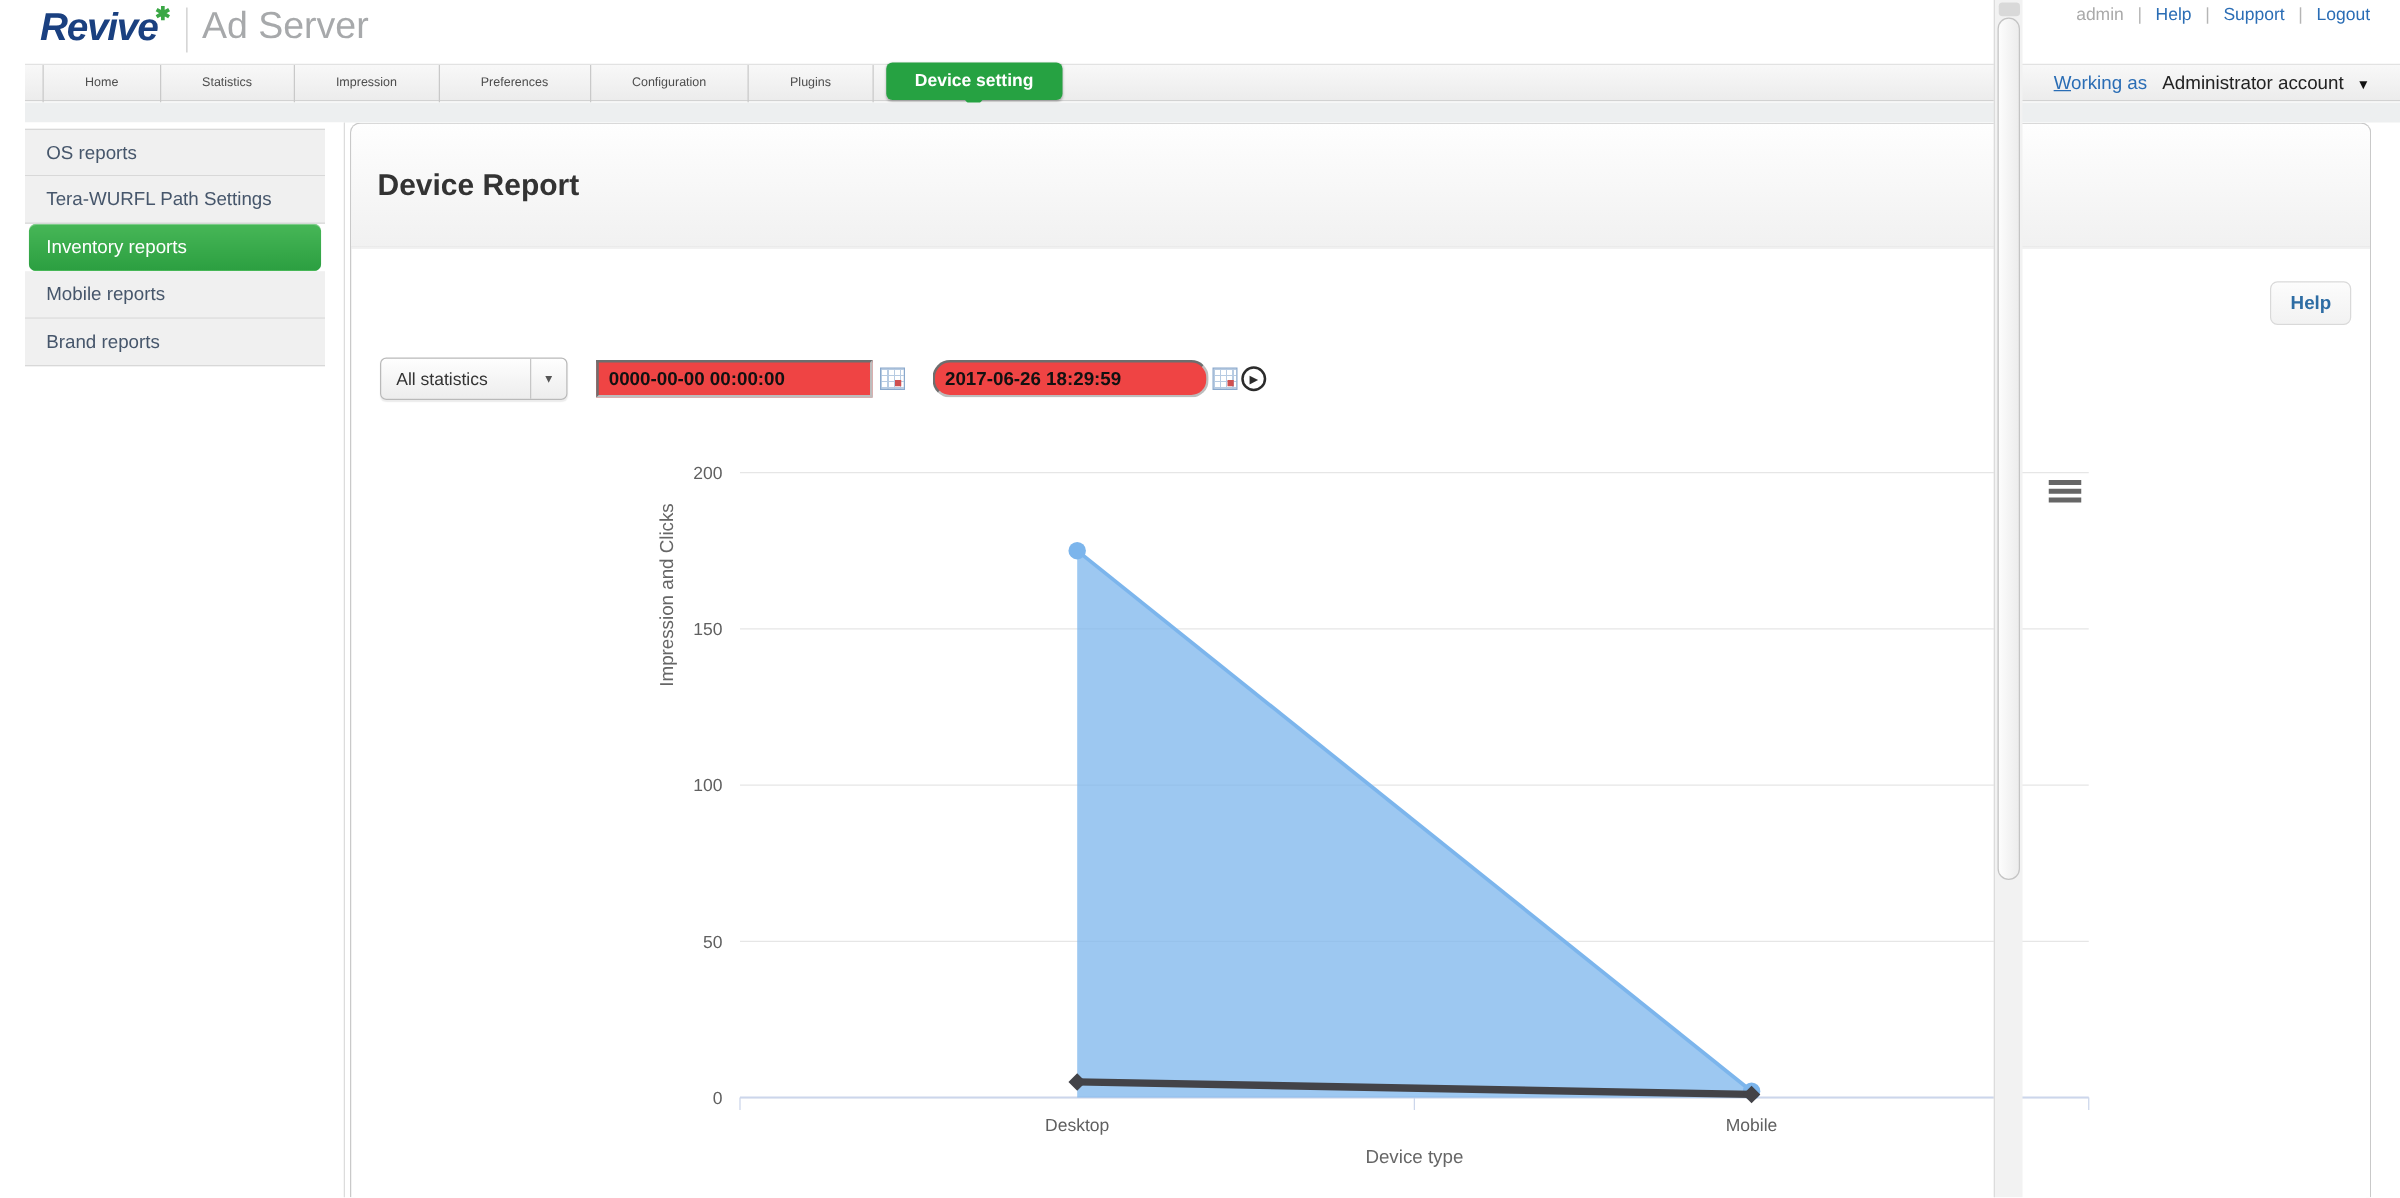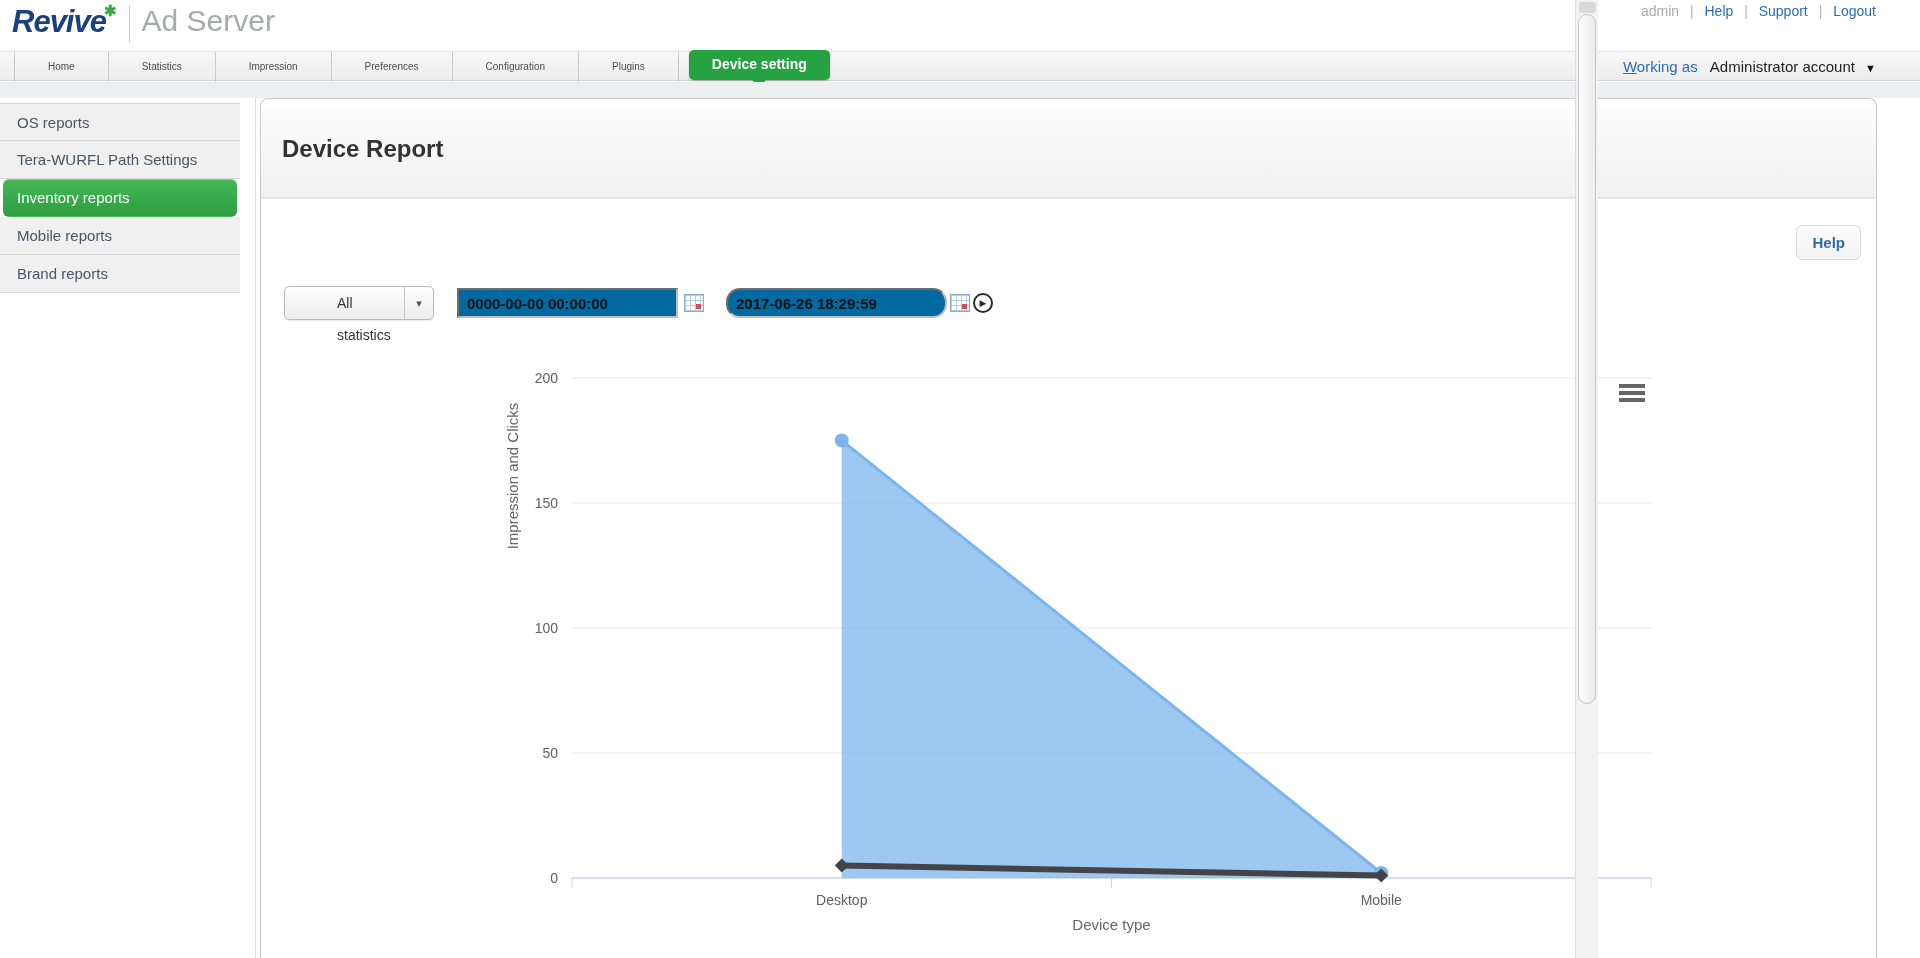--- a/index.html
+++ b/index.html
@@ -1,18 +1,18 @@
 <!DOCTYPE html>
 <html><head>
 <meta charset="utf-8">
 <style>
   * { margin:0; padding:0; box-sizing:border-box; }
   html,body { width:1920px; height:958px; overflow:hidden; background:#fff;
     font-family:"Liberation Sans", sans-serif; }
-  .screen { position:relative; width:1598px; height:958px; background:#fff; }
+  .screen { position:relative; width:1598px; height:958px; background:#fff;margin-left:20px; }
 
   
   .topbar { position:absolute; left:0; top:0; width:1920px; height:51px; background:#fff; }
   .logo { position:absolute; left:12px; top:4px; display:flex; align-items:flex-start; }
   .logo-brand { font-size:31px; font-weight:bold; font-style:italic; color:#1a4080; letter-spacing:-1px; }
   .logo-star { font-size:15px; color:#3aa745; font-weight:bold; margin:-2px 0 0 -2px; }
   .logo-divider { width:1px; height:36px; background:#c9c9c9; margin:2px 12px 0 12px; }
   .logo-product { font-size:30px; color:#a7a9ab; font-weight:400; margin-top:0; }
   .userlinks { position:absolute; top:3px; right:44px; font-size:14px; color:#b5b5b5; }
   .userlinks .sep { margin:0 7px; color:#b5b5b5; }
@@ -56,25 +56,25 @@
     border-bottom:1px solid #dddddd; border-radius:8px 8px 0 0; box-shadow:0 1px 0 #ececec; }
   .card-title { position:absolute; left:21px; top:36px; font-size:24px; font-weight:bold; color:#333; }
   .help-btn { position:absolute; top:126px; right:15px; padding:8px 15px; font-size:15px; font-weight:bold;
     color:#2e6da4; background:linear-gradient(#fcfcfc,#f2f2f2); border:1px solid #d9d9d9; border-radius:6px;
     cursor:pointer; }
 
   
   .filters { position:absolute; left:0; top:187px; width:100%; height:40px; }
   .stat-select { position:absolute; left:23px; top:0; width:150px; height:34px; display:flex;
     background:linear-gradient(#fefefe,#ededed); border:1px solid #b9b9b9; border-radius:5px;
-    box-shadow:0 1px 1px rgba(0,0,0,.08); cursor:pointer;padding-left:40px; }
+    box-shadow:0 1px 1px rgba(0,0,0,.08); cursor:pointer; }
   .stat-select .lbl { flex:1; line-height:32px; padding-left:12px; font-size:14px; color:#333; }
   .stat-select .caret-box { width:29px; border-left:1px solid #c6c6c6; text-align:center;
     line-height:32px; font-size:11px; color:#555; }
-  .date-input { position:absolute; top:2px; width:221px; height:30px; background:#0369a1;
+  .date-input { position:absolute; top:2px; width:221px; height:30px; background:#ef4444;
     border:2px solid; border-color:#6e6e6e #bdbdbd #bdbdbd #6e6e6e; font-family:"Liberation Sans",sans-serif;
     font-size:15px; font-weight:600; color:#111; padding:0 8px; }
   .date-from { left:196px; }
   .date-to { left:465px;border-radius:14px; }
   .cal-icon { position:absolute; top:8px; width:20px; height:18px; background:#fff;
     border:1px solid #89a8cc; cursor:pointer;
     background-image:repeating-linear-gradient(0deg,#b7cbe2 0 1px,transparent 1px 5px),
                      repeating-linear-gradient(90deg,#b7cbe2 0 1px,transparent 1px 5px); }
   .cal-icon::after { content:""; position:absolute; right:2px; bottom:2px; width:5px; height:5px; background:#cf5050; }
   .cal-1 { left:423px; } .cal-2 { left:689px; }

